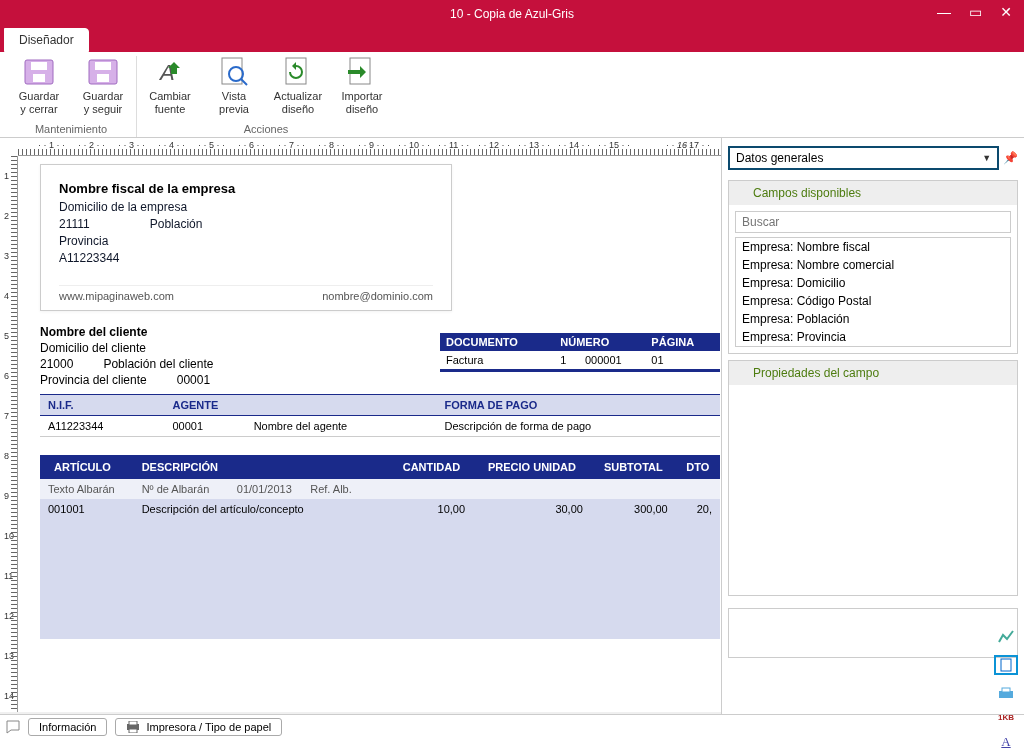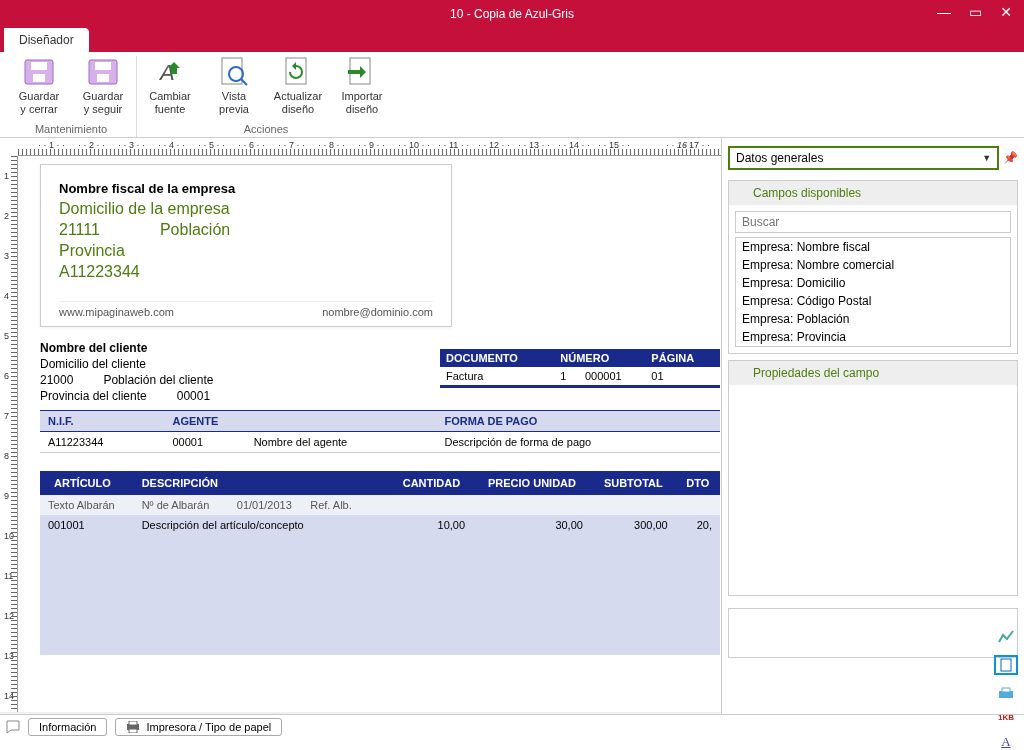--- a/index.html
+++ b/index.html
@@ -33,21 +33,21 @@
 .ruler-v { width: 18px; position: absolute; left:0; top:18px; bottom:0; background:#fff; border-right:1px solid #999; font-size:9px; color:#333; overflow:hidden;}
 .ruler-v .tick { position:absolute; left:4px; transform: translateY(-50%); }
 .ruler-v::after { content:''; position:absolute; right:0; top:0; bottom:0; width:6px; background: repeating-linear-gradient(to bottom, #666 0 1px, transparent 1px 4px); }
 
 .canvas-scroll { position:absolute; left:18px; top:18px; right:0; bottom:14px; overflow:hidden; }
 .page { width: 680px; margin: 8px 0 0 22px; background:#fff; }
 
 
 .company-box { border:1px solid #ccc; padding: 16px 18px 8px 18px; width: 412px; background: #fff; box-shadow: 0 1px 3px rgba(0,0,0,0.05); }
 .company-box .name { font-weight:600; font-size:13px; margin-bottom:4px; }
-.company-box .line { font-size:16px; color:#4d7c0f; margin-bottom:3px; }
+.company-box .line { font-size:12px; color:#0f172a; margin-bottom:3px; }
 .company-box .row2 { display:flex; gap:60px; }
 .company-box .footer { display:flex; justify-content:space-between; font-size:11px; color:#555; margin-top:20px; border-top:1px solid #eee; padding-top:4px;}
 
 .client-block { margin-top: 14px; font-size:12px; }
 .client-block .name { font-weight:600; }
 .client-block .line { margin-top:2px; }
 .client-block .row { display:flex; gap:30px; }
 
 .doc-header { margin-top:-54px; margin-left:400px; width:280px; }
 .doc-header table { width:100%; border-collapse:collapse; font-size:11px; }
@@ -67,21 +67,21 @@
 .items-table tbody td.num { text-align:right; }
 .items-table tbody tr.filler td { height: 120px; }
 
 .hscroll { position:absolute; left:0; right:0; bottom:0; height:14px; background:#f0f0f0; display:flex; align-items:center; }
 .hscroll .arrow { width:14px; text-align:center; color:#666; cursor:pointer; }
 .hscroll .track { flex:1; height:10px; background:#e0e0e0; position:relative; }
 .hscroll .thumb { position:absolute; left:0; width:40%; top:0; bottom:0; background:#bbb; }
 
 
 .right-panel { width: 302px; background:#fff; display:flex; flex-direction:column; padding: 4px 6px; gap:6px; }
-.dropdown { border:2px solid #4d7c0f; padding:3px 6px; display:flex; align-items:center; justify-content:space-between; margin: 4px 0; }
+.dropdown { border:2px solid #0c4a6e; padding:3px 6px; display:flex; align-items:center; justify-content:space-between; margin: 4px 0; }
 .dropdown .dd-arrow { font-size:9px; color:#333; }
 .pin { font-size:12px; color:#333; cursor:pointer; margin-left:4px;}
 .panel-section { border:1px solid #ccc; background:#f5f5f5; }
 .panel-section .section-title { padding:5px 24px; font-size:12px; color:#4d7c0f; background:#eee; }
 .panel-section .section-body { background:#fff; padding:6px; }
 .search-input { width:100%; padding:3px 6px; border:1px solid #ccc; font-size:12px; color:#888; }
 .field-list { border:1px solid #ccc; margin-top:4px; max-height:120px; overflow-y:auto; }
 .field-list .item { padding:2px 6px; font-size:12px; cursor:pointer; }
 .field-list::-webkit-scrollbar { width:14px; }
 .field-list::-webkit-scrollbar-thumb { background:#ccc; }

